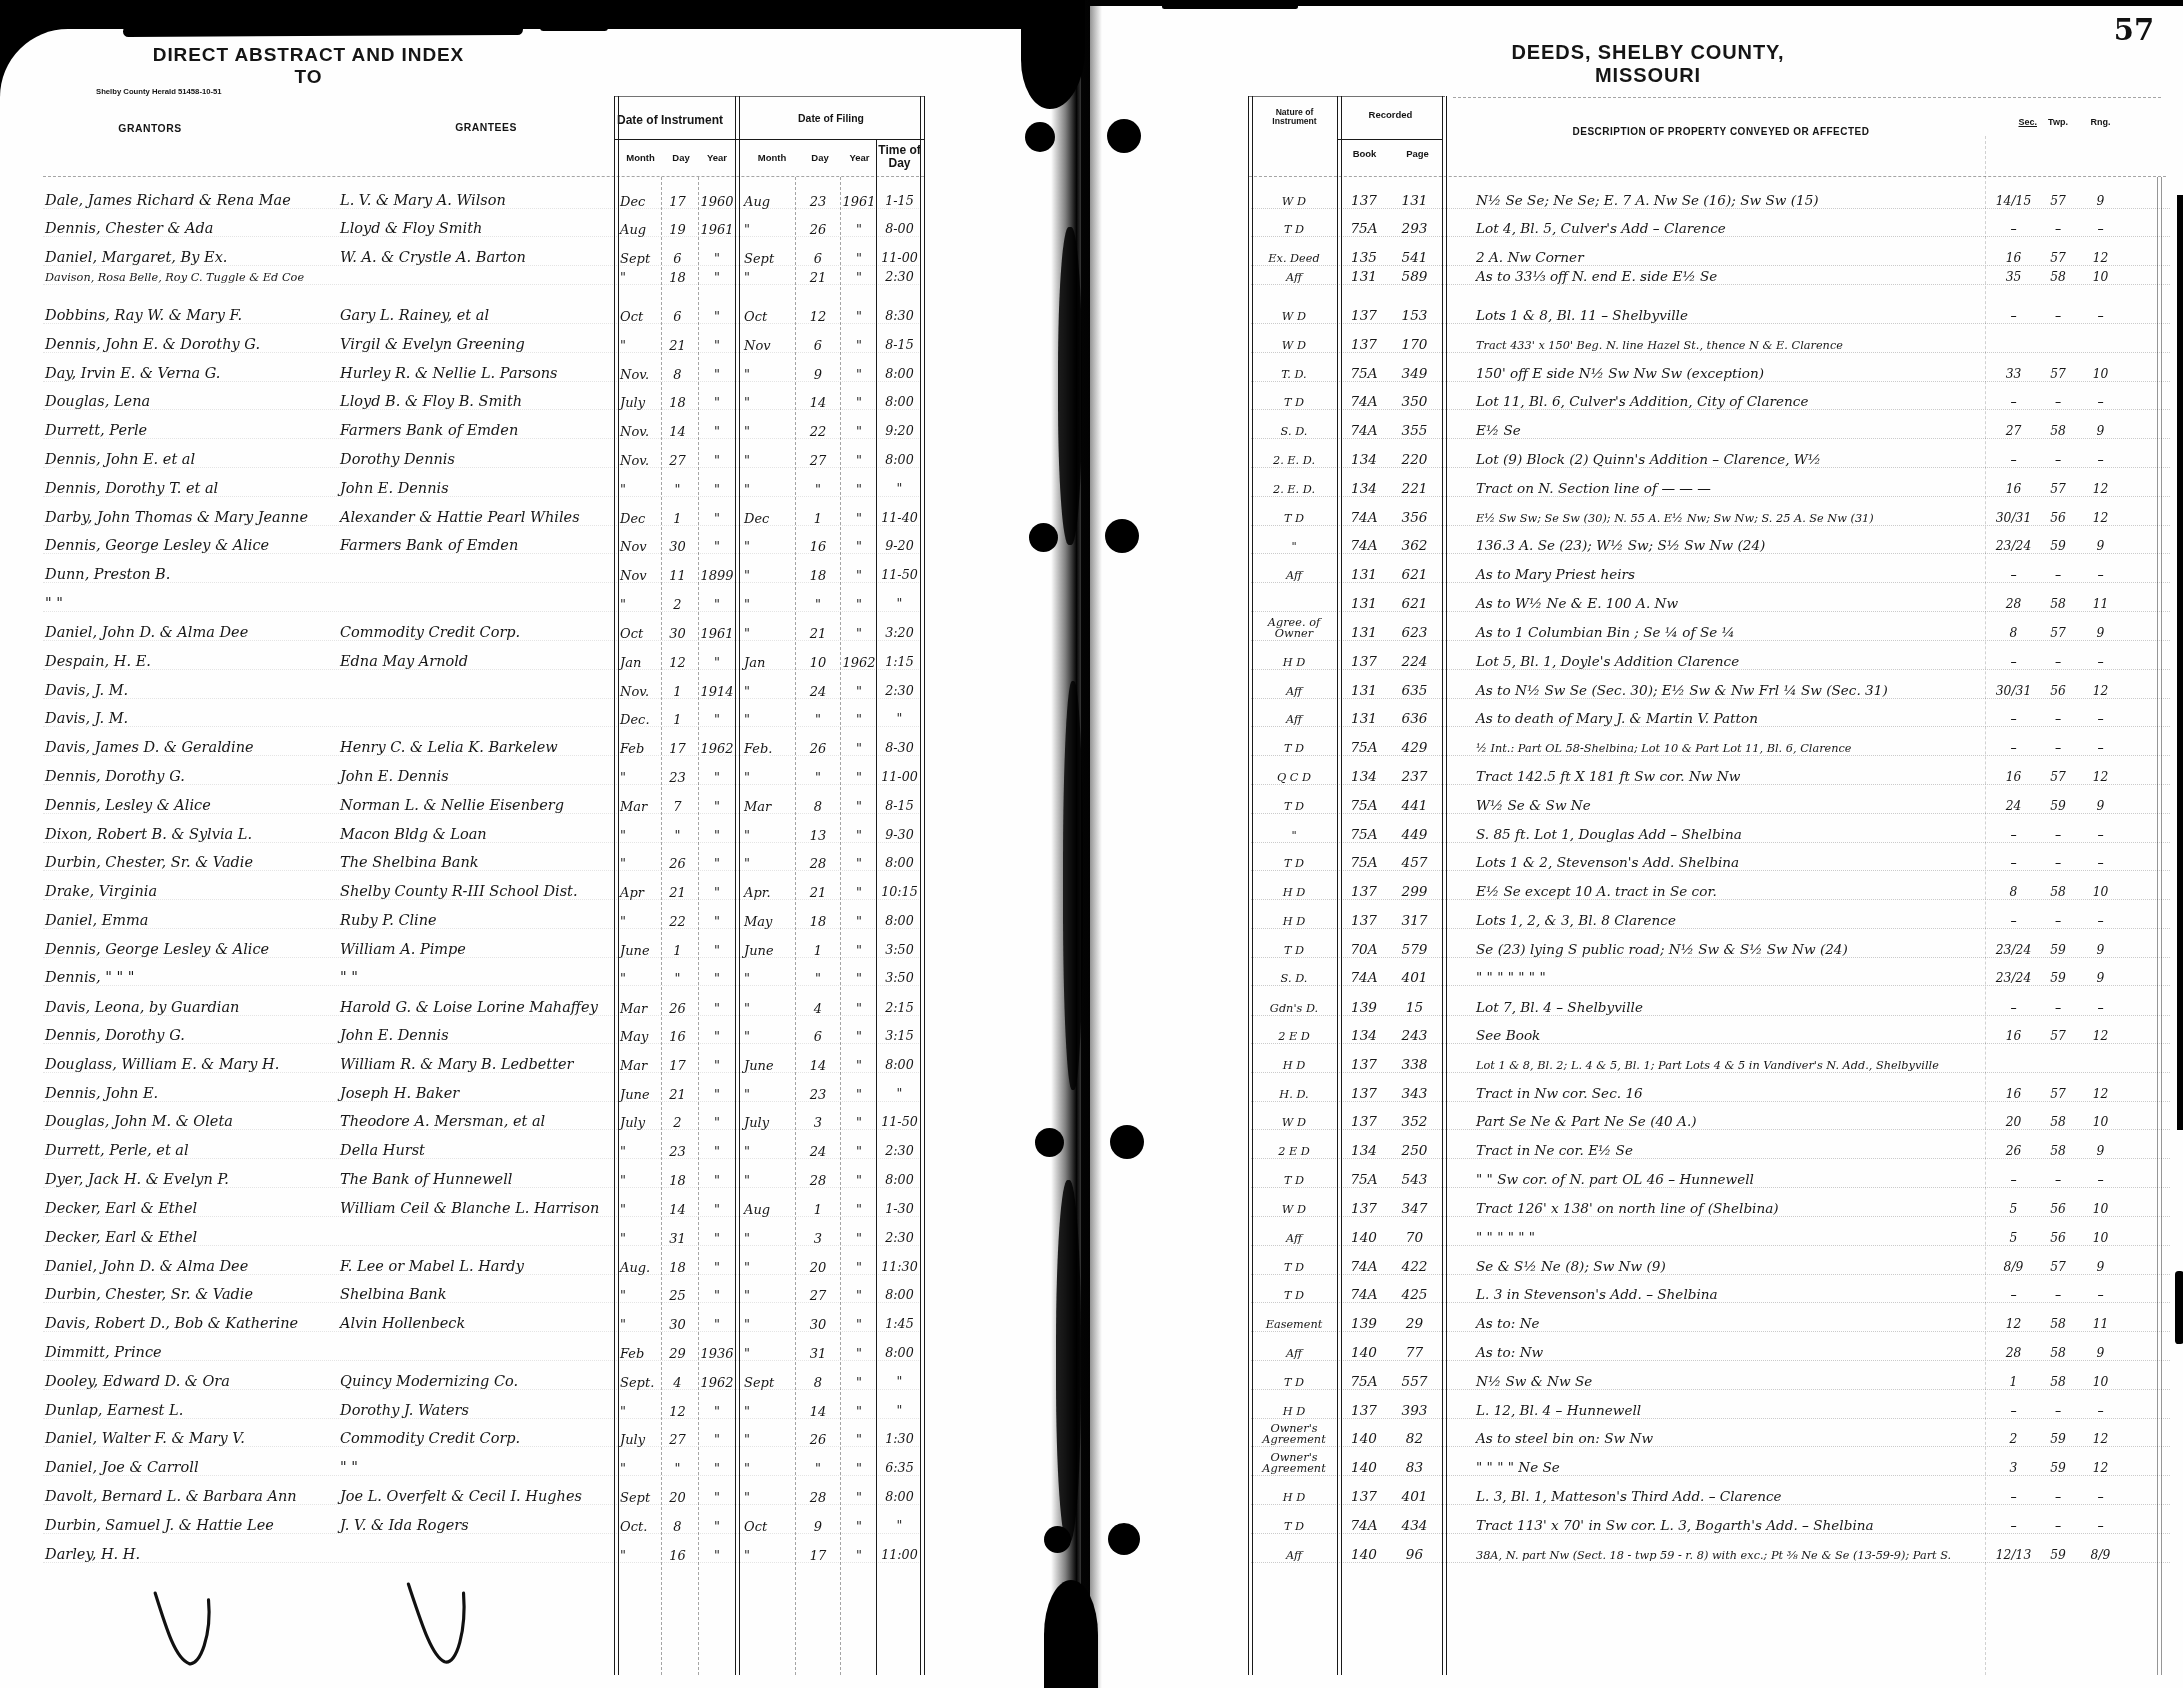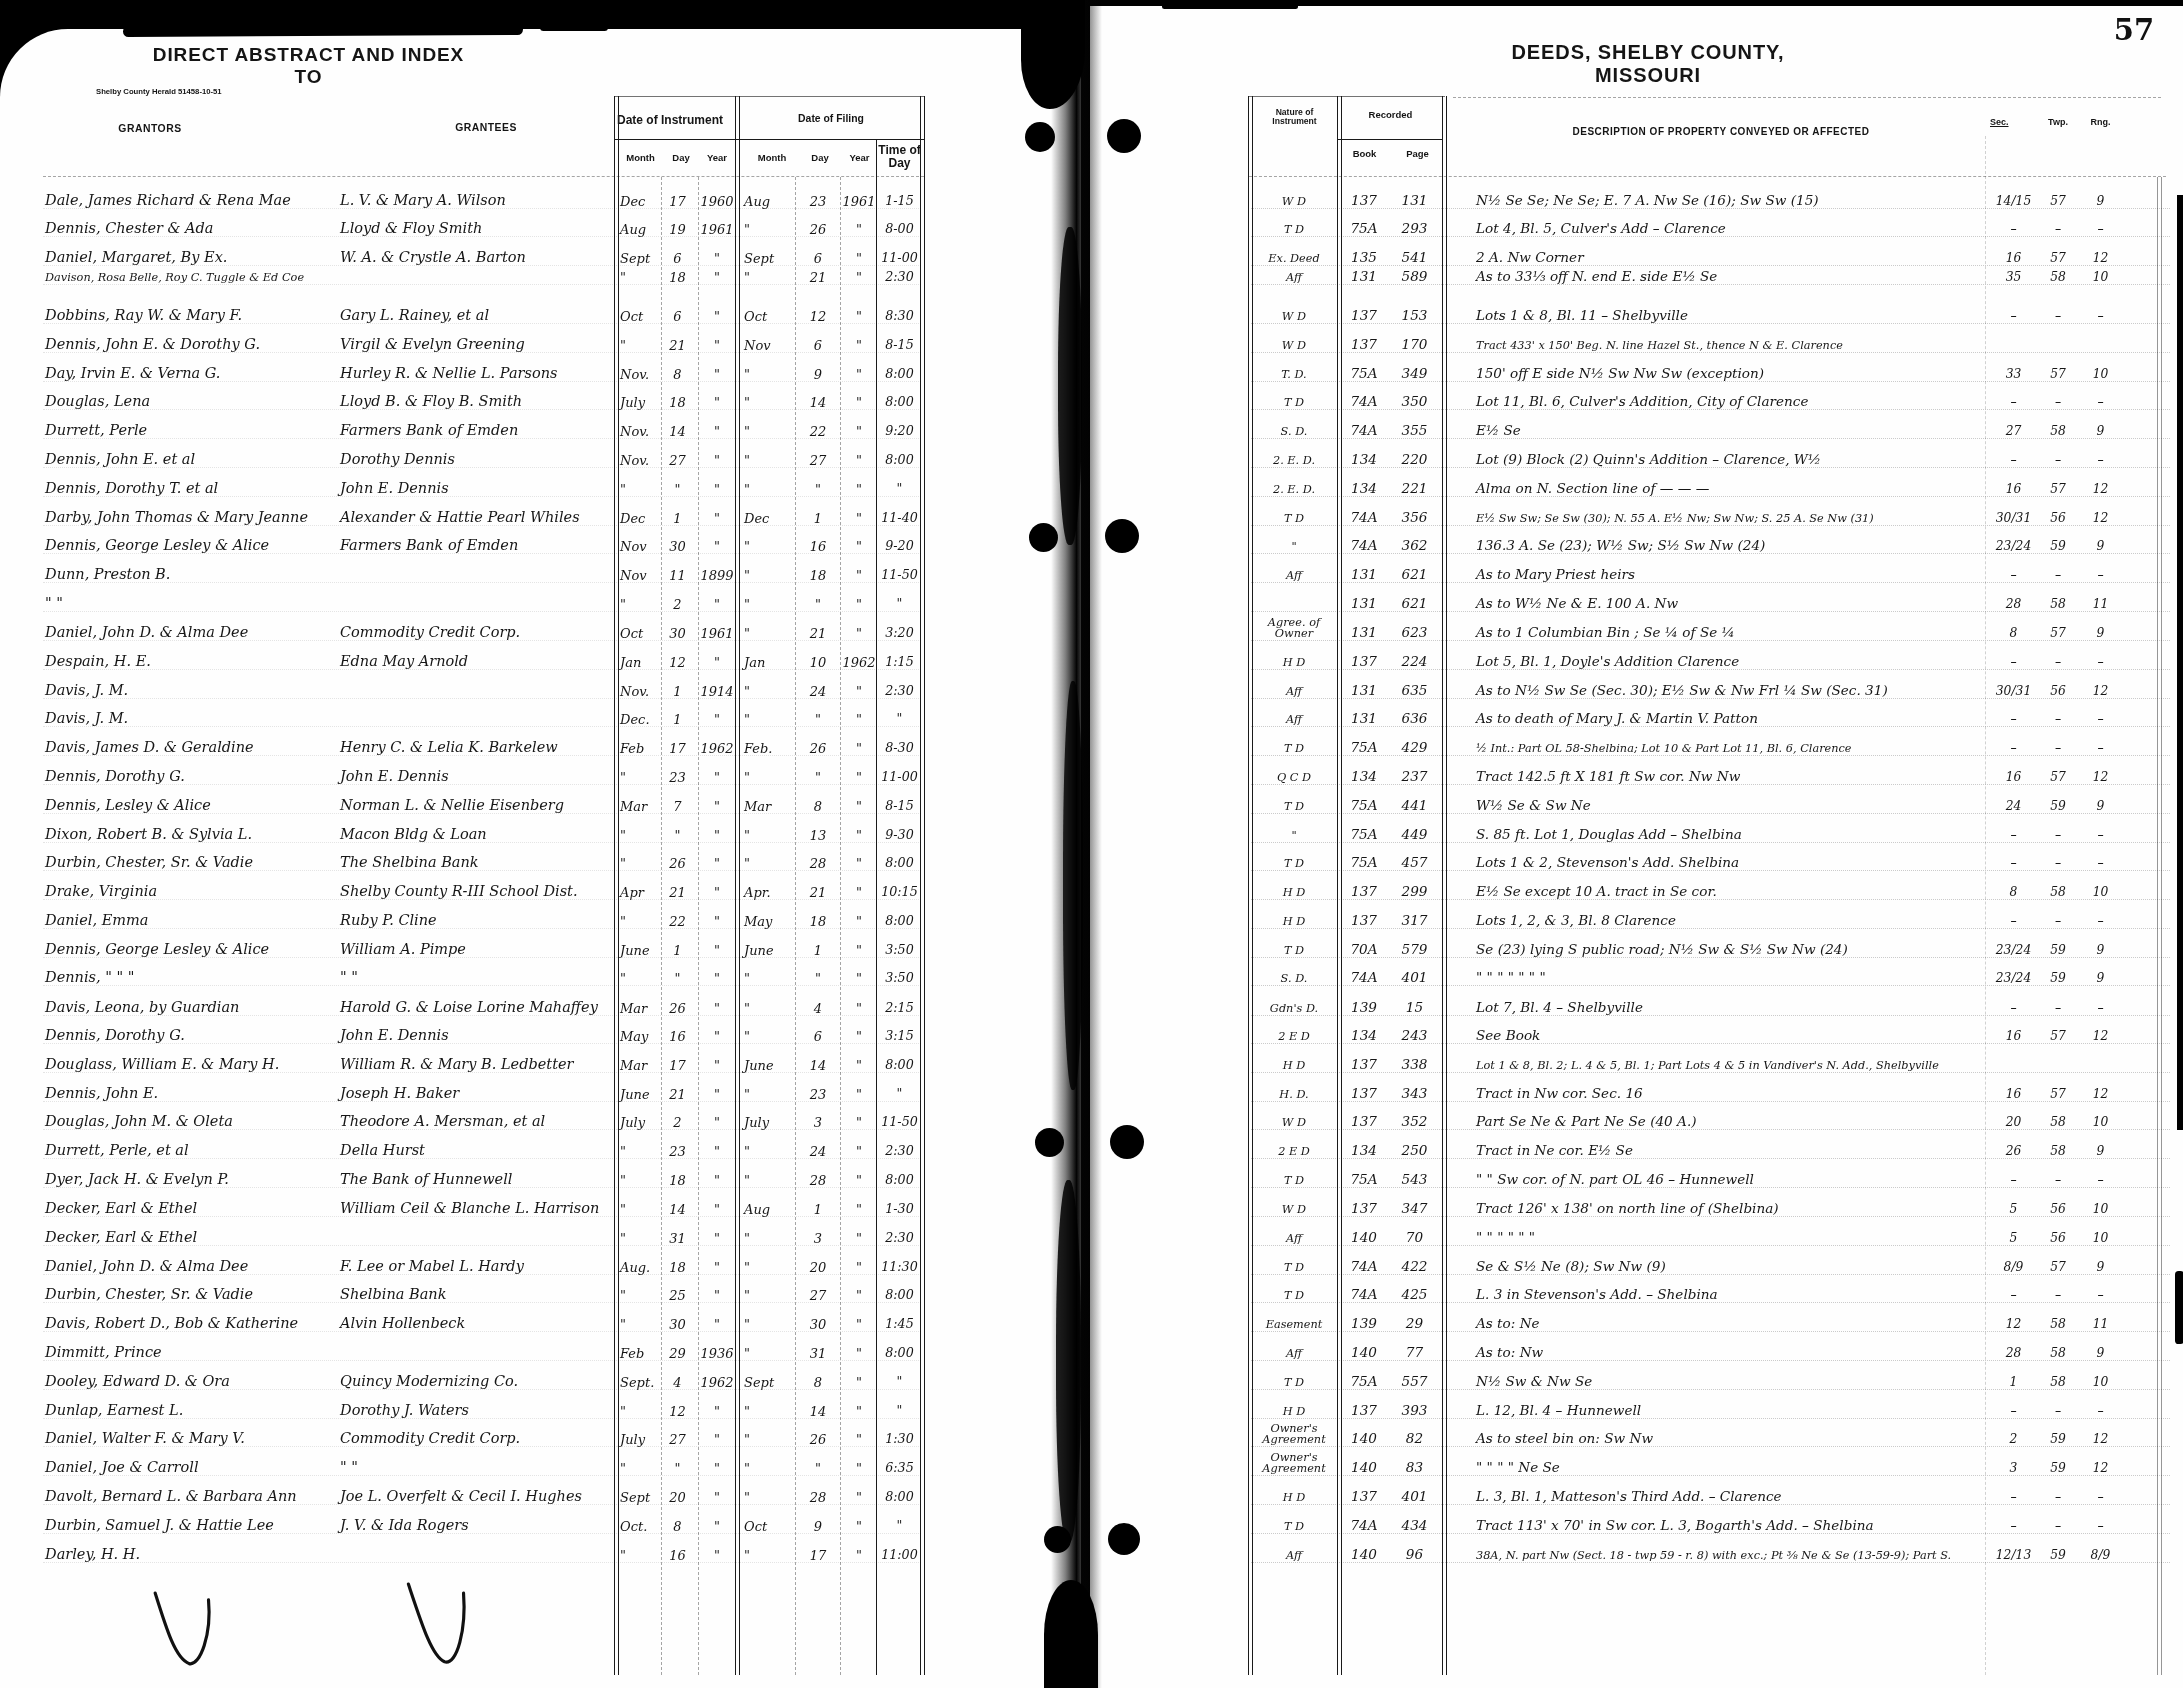--- a/index.html
+++ b/index.html
@@ -71,21 +71,21 @@
 <div class="printed hdr" style="left:745px;top:152px;width:54px;font-size:9.5px;text-align:center;">Month</div>
 <div class="printed hdr" style="left:798px;top:152px;width:44px;font-size:9.5px;text-align:center;">Day</div>
 <div class="printed hdr" style="left:842px;top:152px;width:35px;font-size:9.5px;text-align:center;">Year</div>
 <div class="printed hdr" style="left:878px;top:144px;width:43px;font-size:12px;line-height:1.05;text-align:center;white-space:normal;">Time of Day</div>
 
 <div class="printed hdr" style="left:1268px;top:108px;width:53px;font-size:8.6px;line-height:1.1;text-align:center;white-space:normal;">Nature of Instrument</div>
 <div class="printed hdr" style="left:1339px;top:109px;width:103px;font-size:9.5px;text-align:center;">Recorded</div>
 <div class="printed hdr" style="left:1342px;top:148px;width:45px;font-size:9.5px;text-align:center;">Book</div>
 <div class="printed hdr" style="left:1395px;top:148px;width:45px;font-size:9.5px;text-align:center;">Page</div>
 <div class="printed hdr" style="left:1453px;top:126px;width:536px;font-size:10px;letter-spacing:0.5px;text-align:center;">DESCRIPTION OF PROPERTY CONVEYED OR AFFECTED</div>
-<div class="printed hdr" style="left:1990px;top:117px;width:47px;font-size:9px;text-align:left;text-decoration:underline;">Sec.</div>
+<div class="printed hdr" style="left:1990px;top:117px;width:47px;font-size:9px;text-align:right;text-decoration:underline;">Sec.</div>
 <div class="printed hdr" style="left:2037px;top:117px;width:42px;font-size:9px;text-align:center;">Twp.</div>
 <div class="printed hdr" style="left:2078px;top:117px;width:45px;font-size:9px;text-align:center;">Rng.</div>
 
 <div class="hthin" style="left:614px;top:96px;width:311px;"></div>
 <div class="hline" style="left:614px;top:139px;width:311px;"></div>
 <div class="hdash" style="left:43px;top:176px;width:881px;"></div>
 <div class="vdouble" style="left:614px;top:96px;height:1579px;"></div>
 <div class="vdouble" style="left:735px;top:96px;height:1579px;"></div>
 <div class="vdash" style="left:661px;top:177px;height:1498px;"></div>
 <div class="vdash" style="left:698px;top:177px;height:1498px;"></div>
@@ -313,21 +313,21 @@
     <span class="cell hw c-im">"</span>
     <span class="cell hw c-id">"</span>
     <span class="cell hw c-iy">"</span>
     <span class="cell hw c-fm">"</span>
     <span class="cell hw c-fd">"</span>
     <span class="cell hw c-fy">"</span>
     <span class="cell hw c-time">"</span>
     <span class="cell hw c-nature">2. E. D.</span>
     <span class="cell hw c-book">134</span>
     <span class="cell hw c-page">221</span>
-    <span class="cell hw c-desc">Alma on N. Section line of  —    —    —</span>
+    <span class="cell hw c-desc">Tract on N. Section line of  —    —    —</span>
     <span class="cell hw c-sec">16</span>
     <span class="cell hw c-twp">57</span>
     <span class="cell hw c-rng">12</span>
   </div>
     <div class="row" style="top: 497px;">
     <div class="rule rule-l"></div>
     <div class="rule rule-r"></div>
     <span class="cell hw c-grantor">Darby, John Thomas &amp; Mary Jeanne</span>
     <span class="cell hw c-grantee">Alexander &amp; Hattie Pearl Whiles</span>
     <span class="cell hw c-im">Dec</span>

